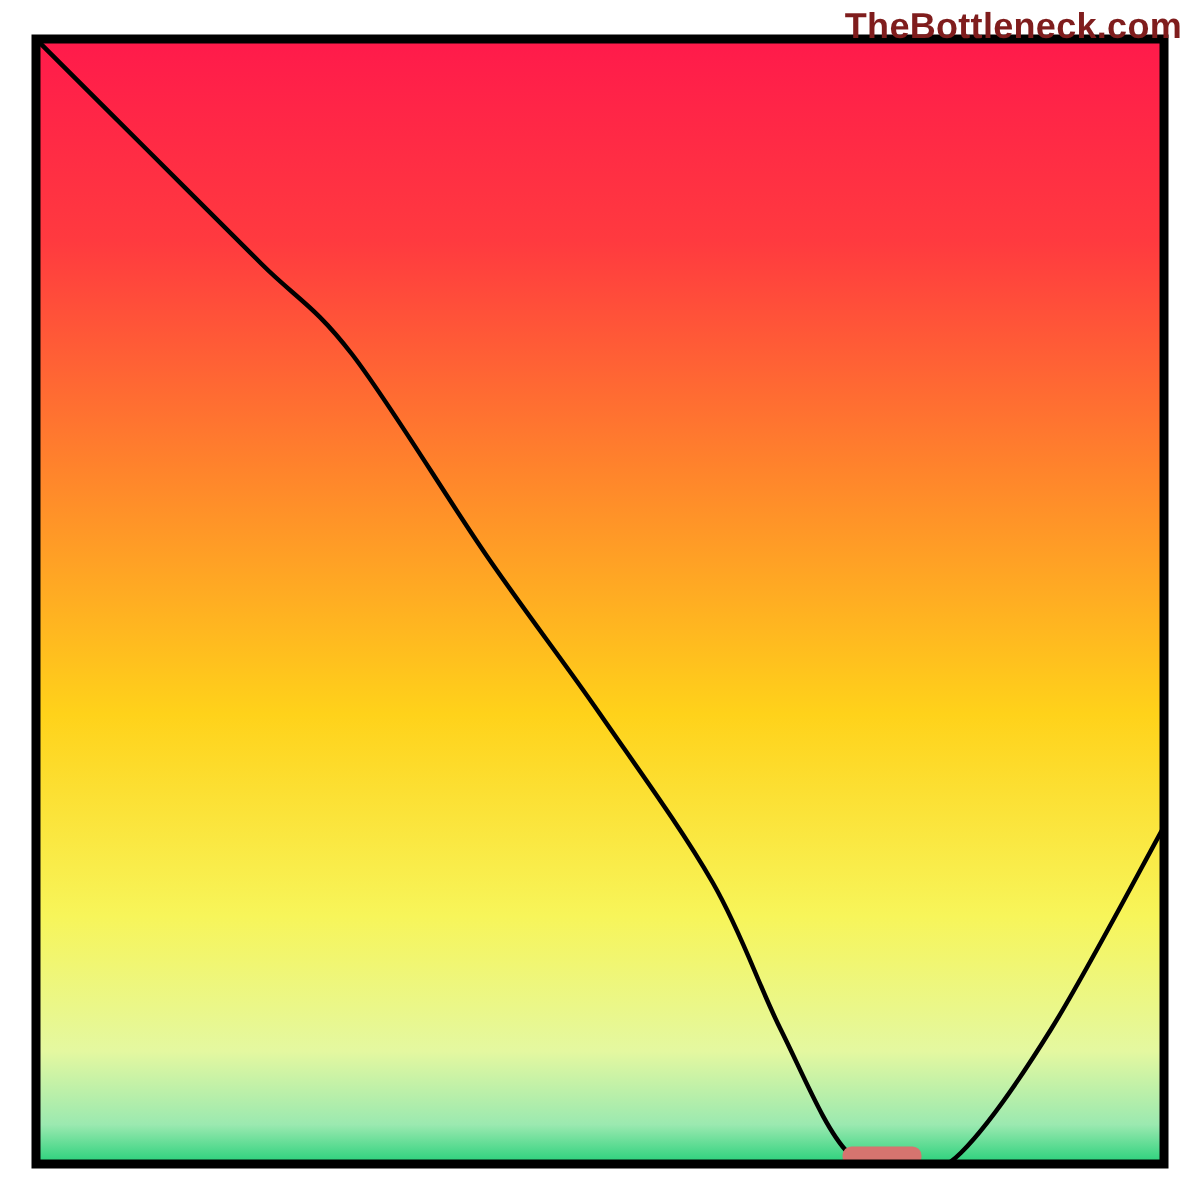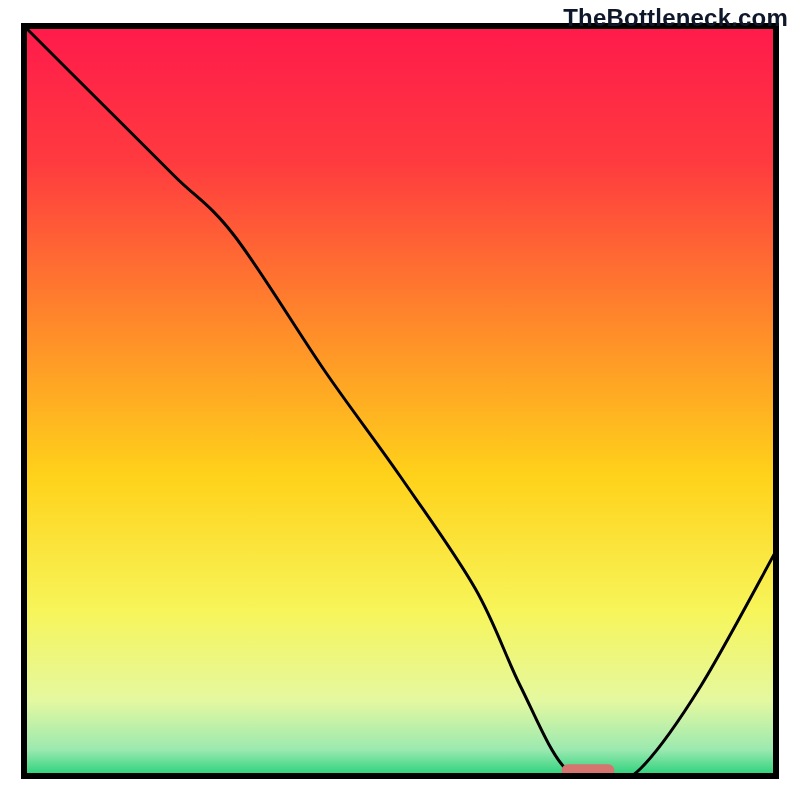--- a/index.html
+++ b/index.html
@@ -14,21 +14,21 @@
     position: relative;
     width: 800px;
     height: 800px;
   }
   .watermark {
     position: absolute;
     top: 4px;
     right: 12px;
     font-size: 24px;
     font-weight: bold;
-    color: #0f172a;
+    color: #7f1d1d;
     letter-spacing: 0.2px;
   }
   svg {
     display: block;
   }
 </style>
 </head>
 <body>
 
 <div class="frame">

